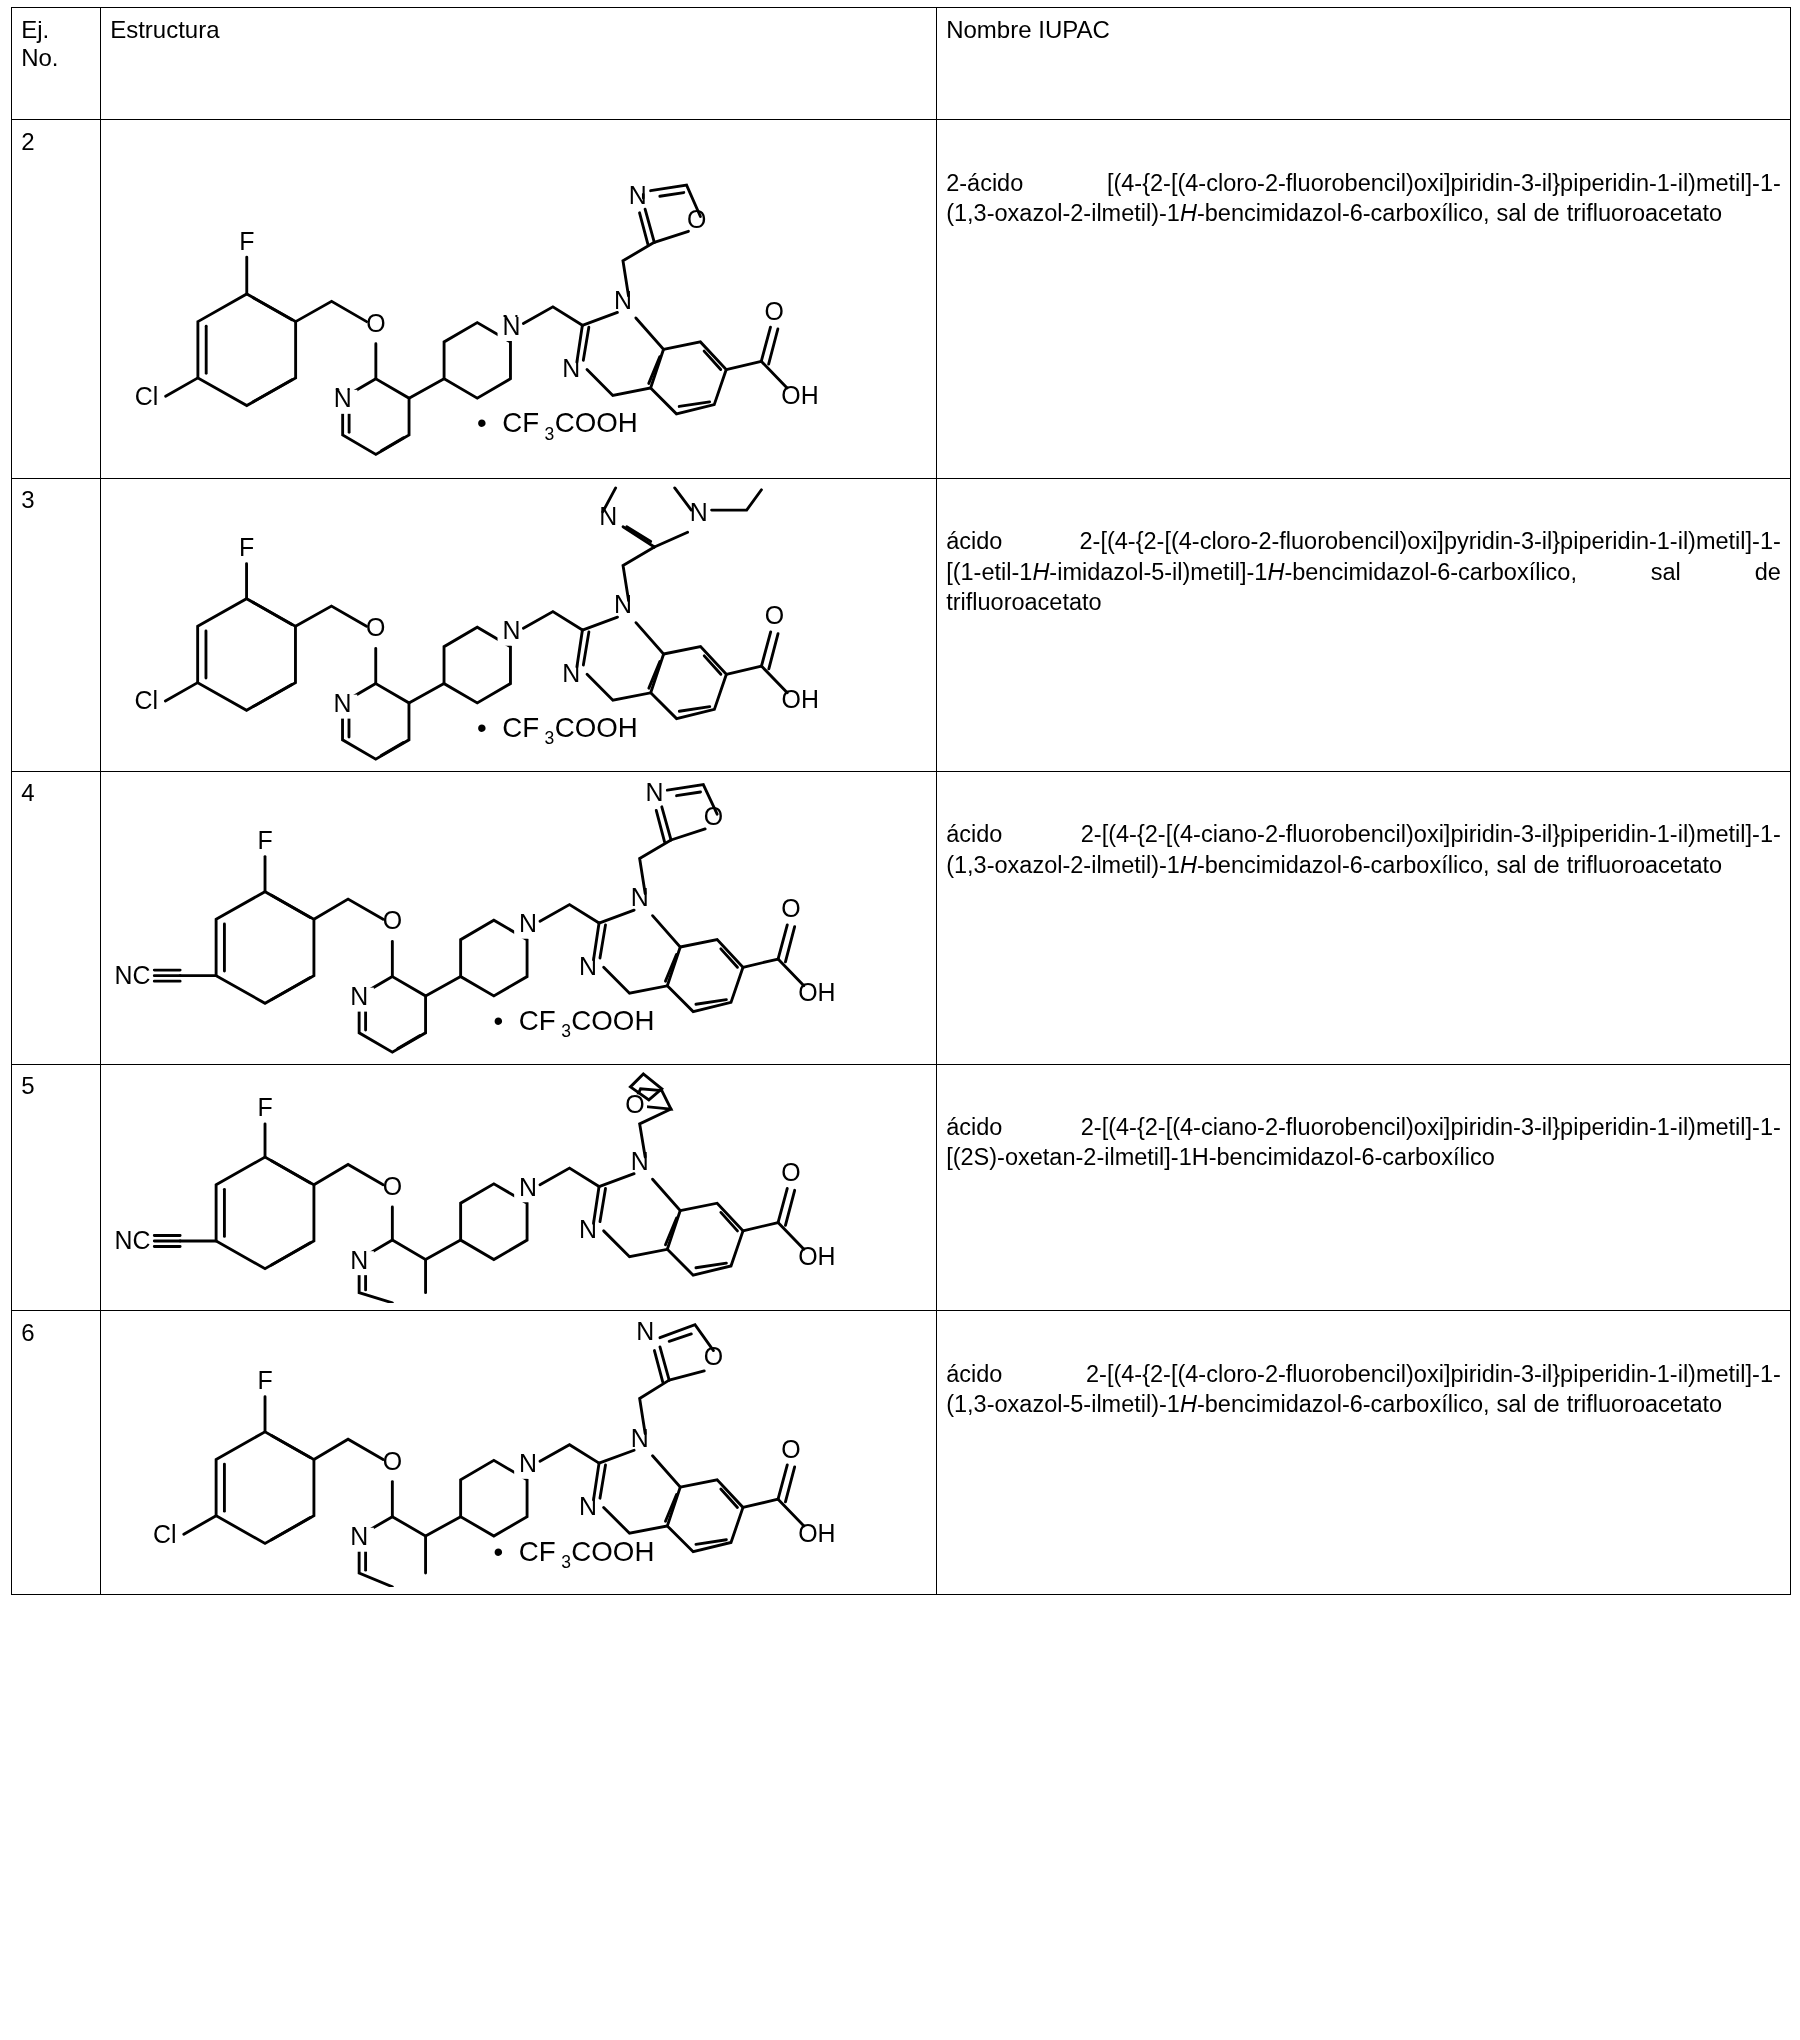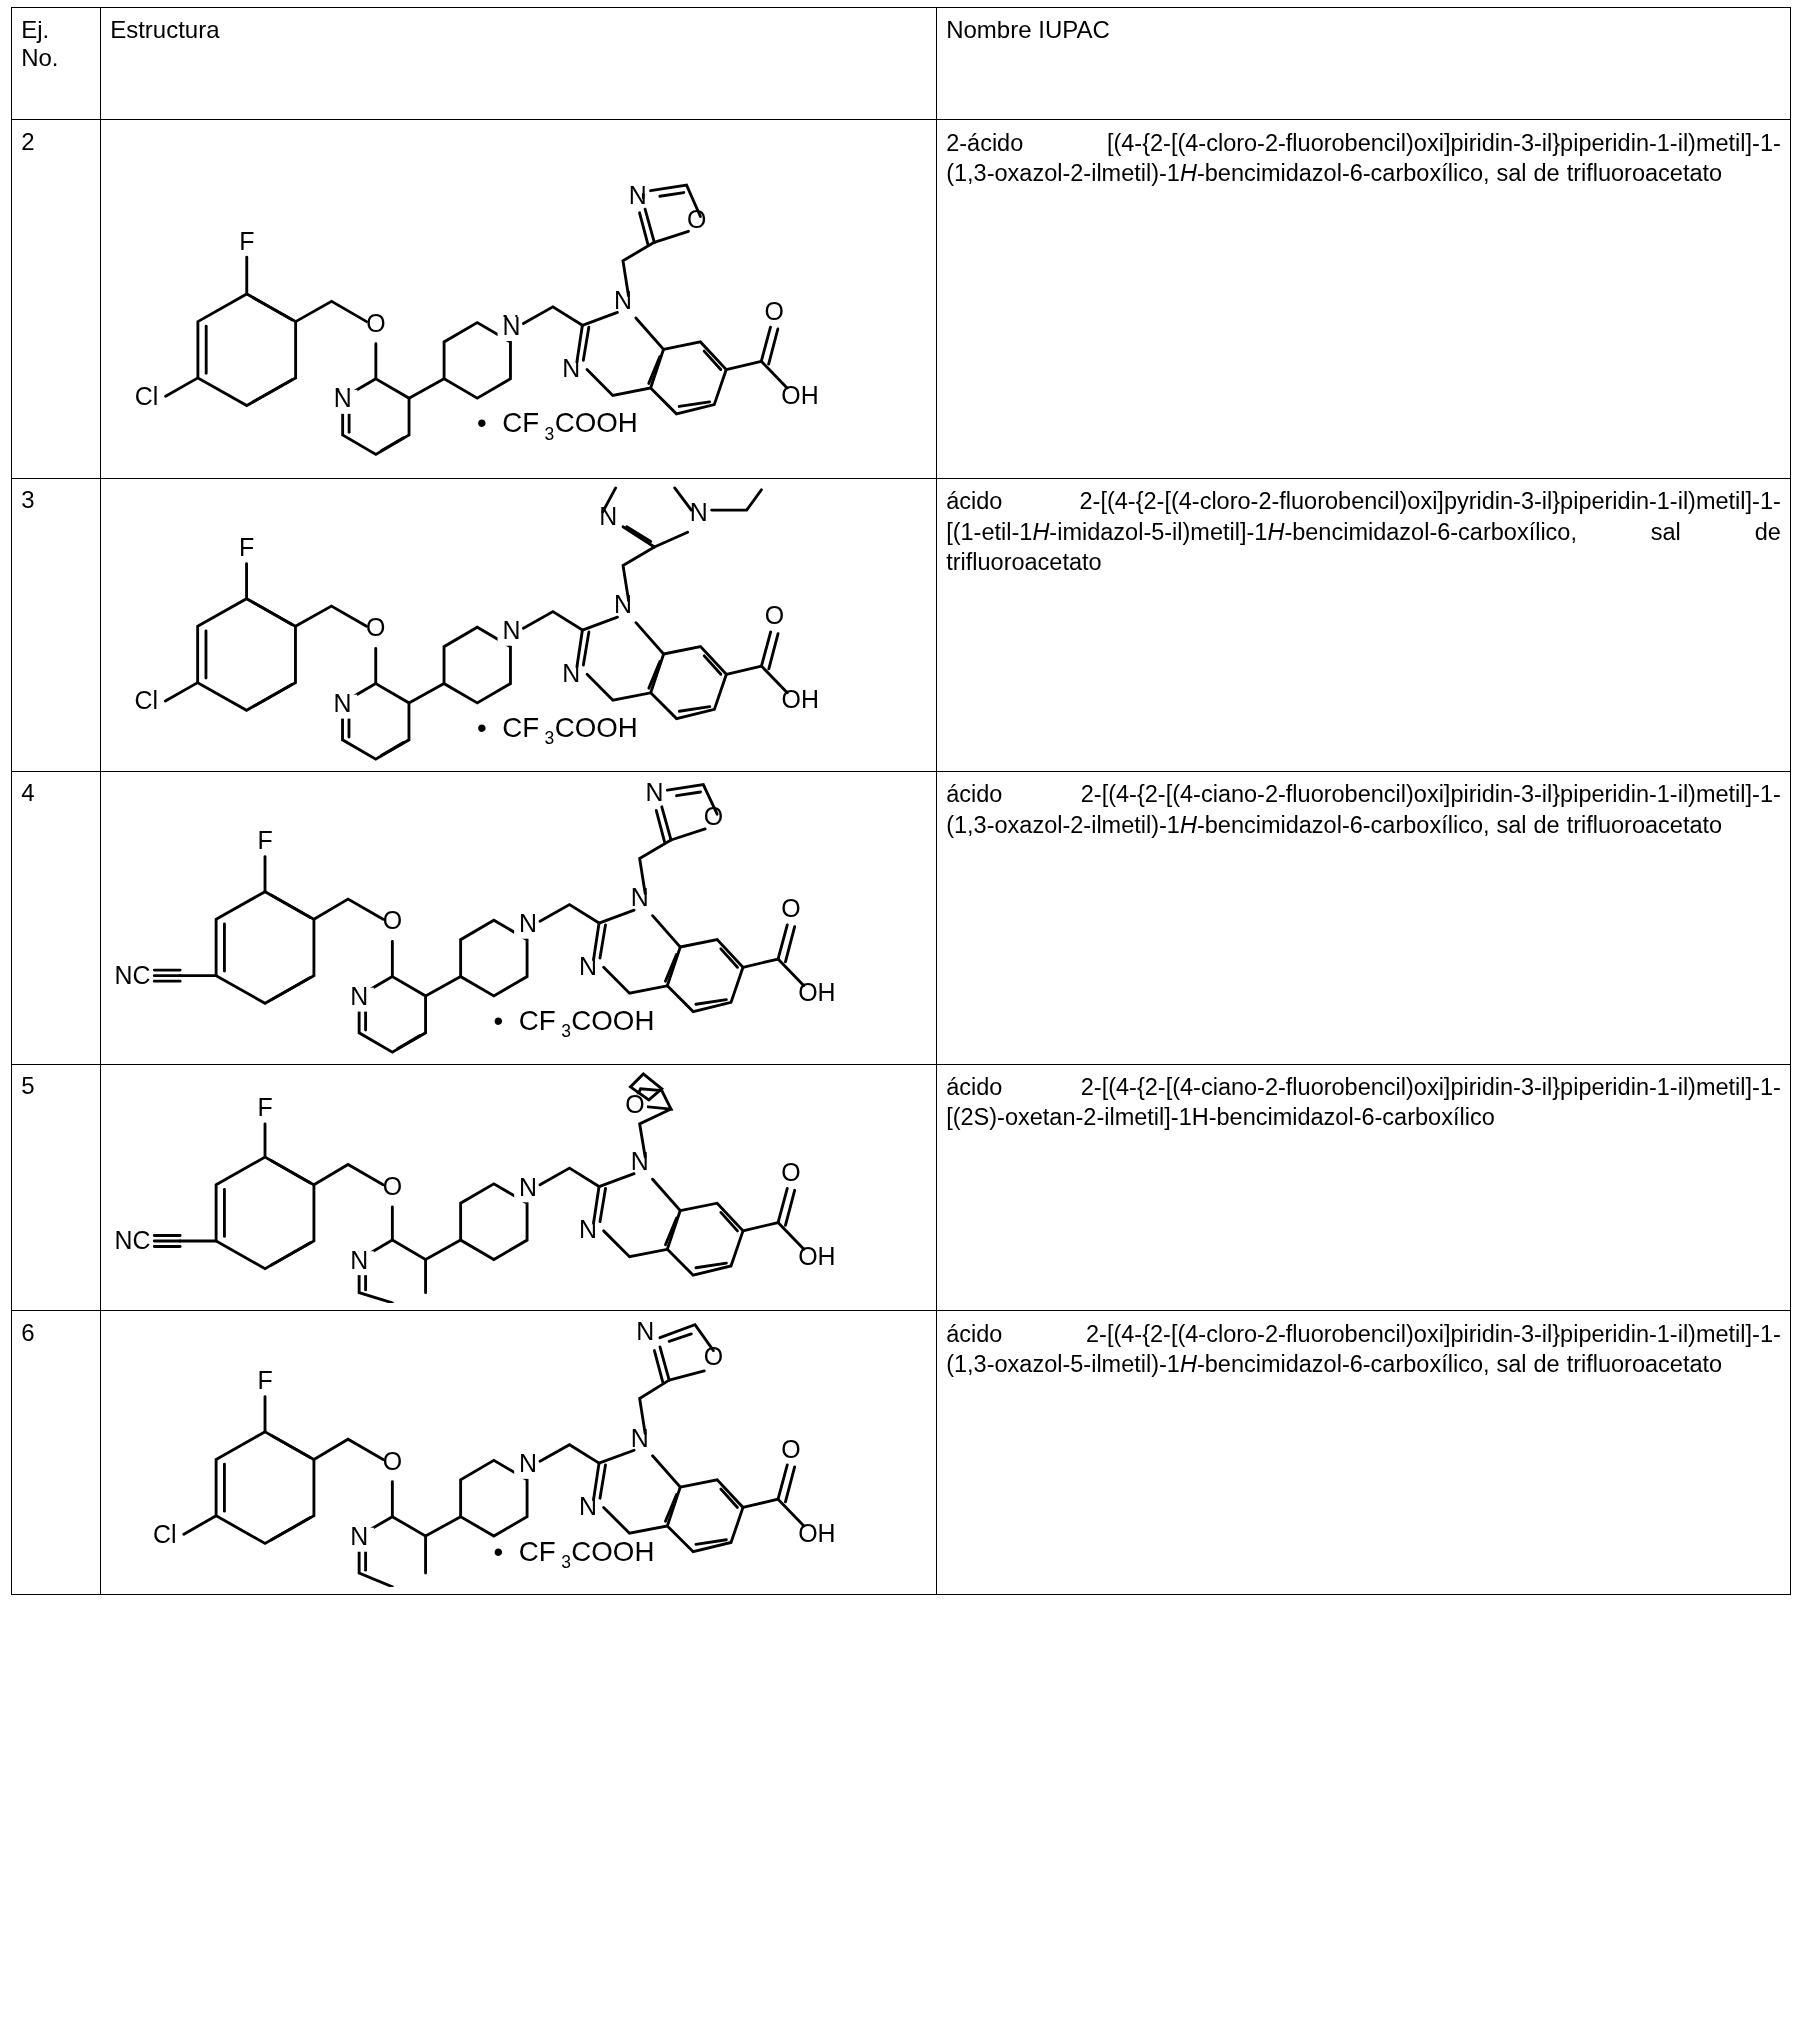--- a/index.html
+++ b/index.html
@@ -46,20 +46,21 @@
     font-size: 24px;
     line-height: 1.2;
   }
 
   .iupac {
     font-size: 23.5px;
     line-height: 1.30;
     text-align: justify;
     word-spacing: 0.02em;
     hyphens: none;
+    margin-top: 40px;
   }
   .iupac i { font-style: italic; }
 
   .struct-cell {
     position: relative;
   }
   .struct-wrap {
     position: relative;
     width: 812px;
   }

